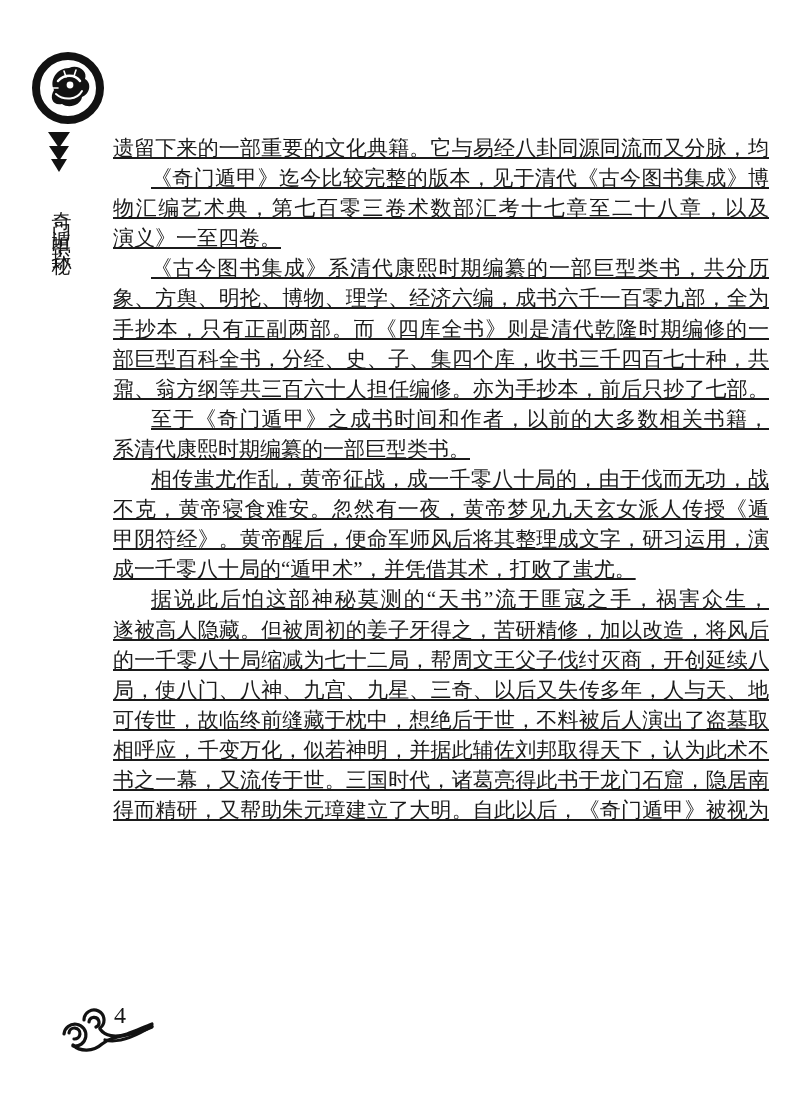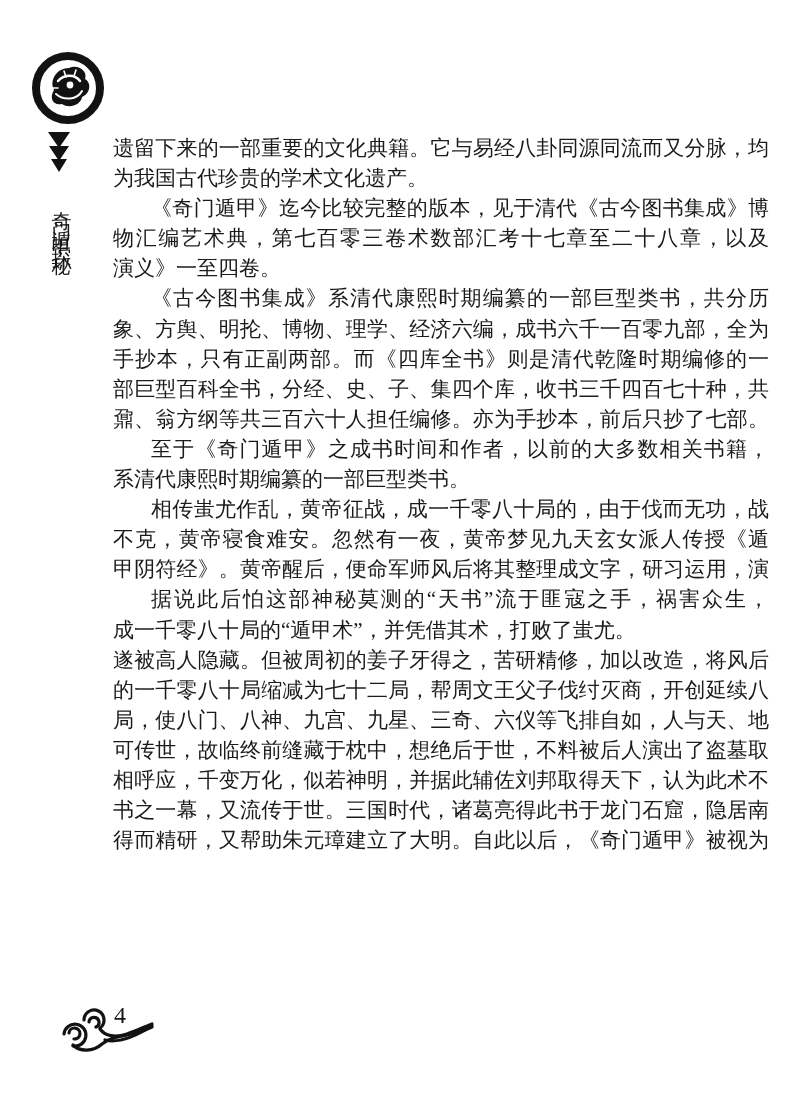--- a/index.html
+++ b/index.html
@@ -60,20 +60,21 @@
     width: 656px;
     font-size: 21px;
     line-height: 30.1px;
     color: #1b1b1b;
   }
   .tline {
     height: 30.1px;
     overflow: hidden;
     text-align: justify;
     text-align-last: justify;
+    text-decoration: underline;
   }
   .tline.pend { text-align-last: left; }
   .tline.ind { padding-left: 38px; }
 
   
   .cloud {
     position: absolute;
     left: 50px;
     top: 998px;
     width: 122px;
@@ -108,39 +109,38 @@
   <div class="triangles">
     <div class="tri t1"></div>
     <div class="tri t2"></div>
     <div class="tri t3"></div>
   </div>
 
   <div class="vtitle">奇门遁甲探秘</div>
 
   <div class="textcol" id="text-lines">
       <div class="tline">遗留下来的一部重要的文化典籍。它与易经八卦同源同流而又分脉，均</div>
-      <div class="tline pend">为我国古代珍贵的学术文化遗产。</div>
       <div class="tline ind">《奇门遁甲》迄今比较完整的版本，见于清代《古今图书集成》博</div>
       <div class="tline">物汇编艺术典，第七百零三卷术数部汇考十七章至二十八章，以及</div>
       <div class="tline pend">演义》一至四卷。</div>
       <div class="tline ind">《古今图书集成》系清代康熙时期编纂的一部巨型类书，共分历</div>
       <div class="tline">象、方舆、明抡、博物、理学、经济六编，成书六千一百零九部，全为</div>
       <div class="tline">手抄本，只有正副两部。而《四库全书》则是清代乾隆时期编修的一</div>
       <div class="tline">部巨型百科全书，分经、史、子、集四个库，收书三千四百七十种，共</div>
       <div class="tline">鼐、翁方纲等共三百六十人担任编修。亦为手抄本，前后只抄了七部。</div>
       <div class="tline ind">至于《奇门遁甲》之成书时间和作者，以前的大多数相关书籍，</div>
       <div class="tline pend">系清代康熙时期编纂的一部巨型类书。</div>
       <div class="tline ind">相传蚩尤作乱，黄帝征战，成一千零八十局的，由于伐而无功，战而</div>
       <div class="tline">不克，黄帝寝食难安。忽然有一夜，黄帝梦见九天玄女派人传授《遁</div>
       <div class="tline">甲阴符经》。黄帝醒后，便命军师风后将其整理成文字，研习运用，演</div>
+      <div class="tline pend">成一千零八十局的“遁甲术”，并凭借其术，打败了蚩尤。</div>
       <div class="tline ind">据说此后怕这部神秘莫测的“天书”流于匪寇之手，祸害众生，</div>
-      <div class="tline pend">成一千零八十局的“遁甲术”，并凭借其术，打败了蚩尤。</div>
       <div class="tline">遂被高人隐藏。但被周初的姜子牙得之，苦研精修，加以改造，将风后</div>
       <div class="tline">的一千零八十局缩减为七十二局，帮周文王父子伐纣灭商，开创延续八</div>
-      <div class="tline">局，使八门、八神、九宫、九星、三奇、六仪等飞排自如，人与天、地</div>
+      <div class="tline">局，使八门、八神、九宫、九星、三奇、以后又失传多年，人与天、地</div>
       <div class="tline">可传世，故临终前缝藏于枕中，想绝后于世，不料被后人演出了盗墓取</div>
       <div class="tline">相呼应，千变万化，似若神明，并据此辅佐刘邦取得天下，认为此术不</div>
       <div class="tline">书之一幕，又流传于世。三国时代，诸葛亮得此书于龙门石窟，隐居南</div>
       <div class="tline">得而精研，又帮助朱元璋建立了大明。自此以后，《奇门遁甲》被视为</div>
     </div>
 
   <div class="cloud">
     <svg width="122" height="62" viewBox="0 0 122 62">
       <g fill="none" stroke="#121212" stroke-width="3.2" stroke-linecap="round">
         <path d="M14,36 a11,11 0 1 1 9,12"></path>

